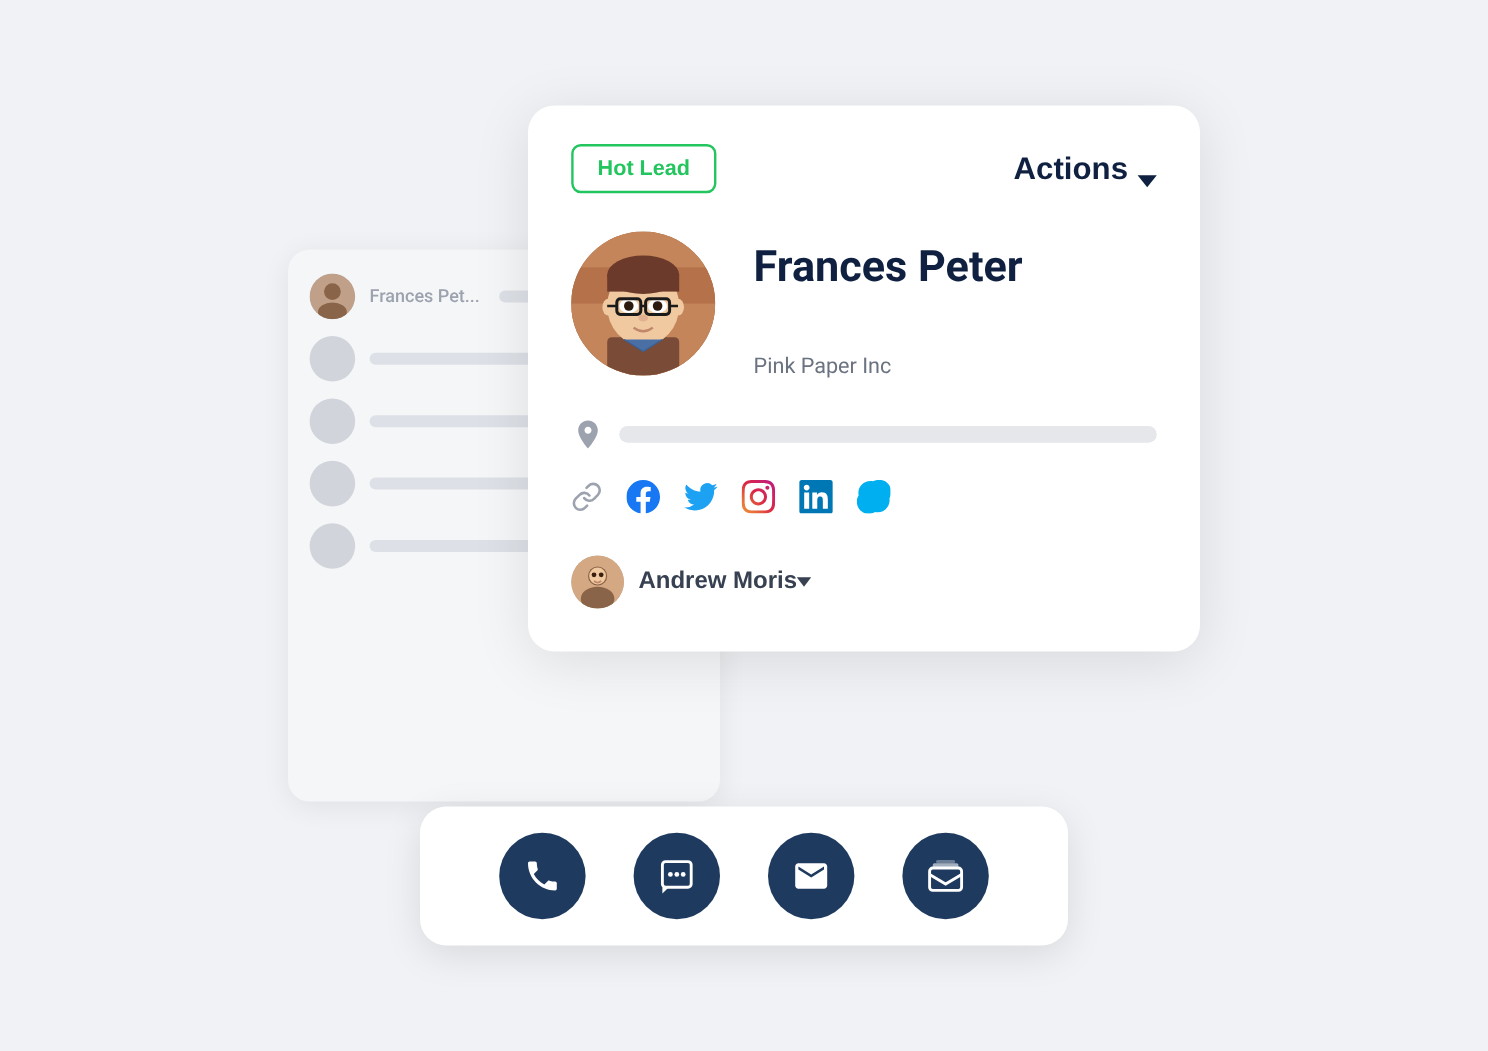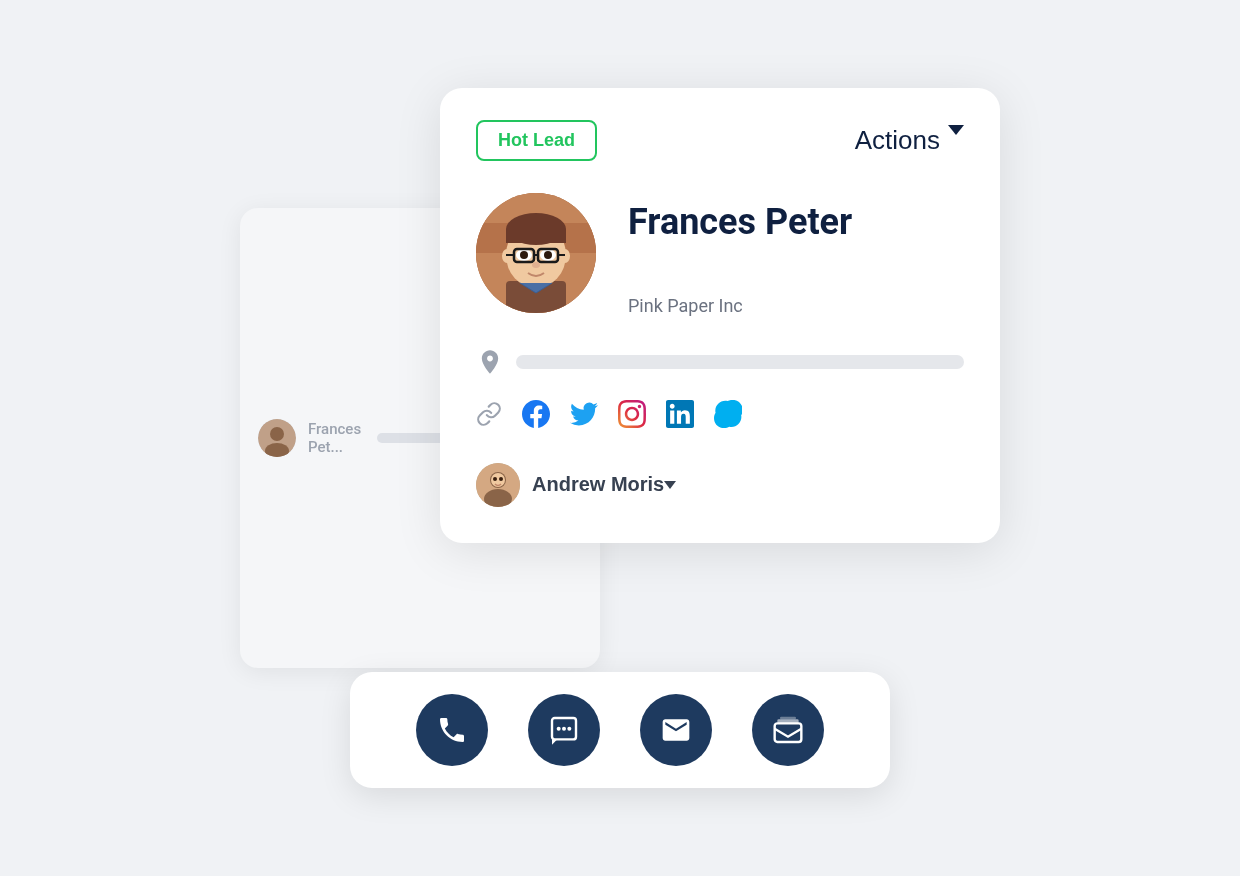--- a/index.html
+++ b/index.html
@@ -26,20 +26,21 @@
     .bg-card {
       position: absolute;
       left: 0;
       top: 120px;
       width: 360px;
       height: 460px;
       background: #f5f6f8;
       border-radius: 18px;
       padding: 20px 18px;
       display: flex;
+      flex-direction: column;
       gap: 14px;
       box-shadow: 0 4px 24px rgba(0,0,0,0.07);
     }
 
     .bg-row {
       display: flex;
       align-items: center;
       gap: 12px;
     }
 
@@ -103,24 +104,24 @@
       font-weight: 700;
       font-size: 18px;
       padding: 8px 20px;
       border-radius: 8px;
       background: transparent;
       cursor: pointer;
     }
 
     .actions-btn {
       display: flex;
-      align-items: flex-start;
+      align-items: flex-end;
       gap: 8px;
       font-size: 26px;
-      font-weight: 400;
+      font-weight: 700;
       color: #0f2040;
       background: none;
       border: none;
       cursor: pointer;
     }
 
     .chevron-down {
       width: 0;
       height: 0;
       border-left: 8px solid transparent;

